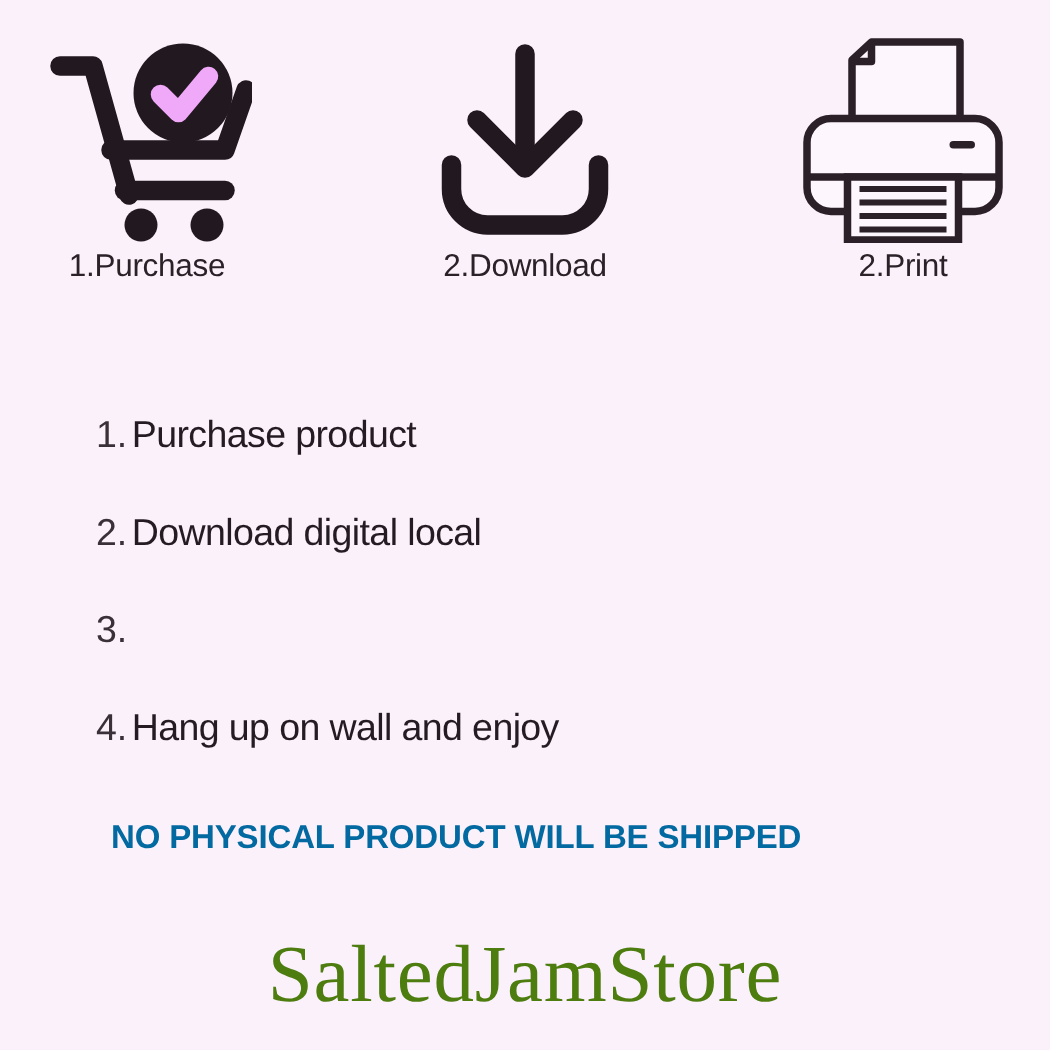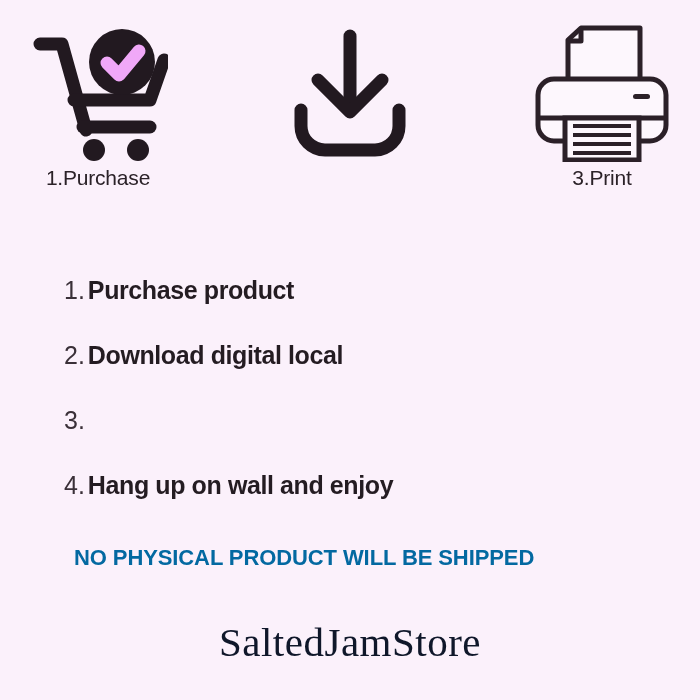--- a/index.html
+++ b/index.html
@@ -73,21 +73,21 @@
   }
   .instr-num {
     font-size: 25px;
     font-weight: 400;
     color: #3a3038;
     font-family: "Liberation Sans", sans-serif;
     margin-right: 3px;
   }
   .instr-text {
     font-size: 25px;
-    font-weight: bold;
+    font-weight: normal;
     color: #241c22;
     font-family: "Liberation Sans", sans-serif;
     letter-spacing: -0.4px;
     white-space: nowrap;
   }
 
   
   #disclaimer {
     position: absolute;
     top: 545px;
@@ -101,22 +101,22 @@
   }
 
   
   #brand {
     position: absolute;
     top: 618px;
     left: 0;
     width: 700px;
     text-align: center;
     font-family: "Liberation Serif", serif;
-    font-size: 41px;
-    color: #0f172a;
+    font-size: 54px;
+    color: #4d7c0f;
     letter-spacing: 0.5px;
   }
 </style>
 </head>
 <body>
 
 <div id="page">
 
   <div id="steps-strip">
 
@@ -140,20 +140,21 @@
     <div class="step-col">
       <div class="step-icon-box">
         <svg width="130" height="140" viewBox="0 0 130 140" aria-hidden="true">
           <g fill="none" stroke="#221920" stroke-width="13" stroke-linecap="round" stroke-linejoin="round">
             <line x1="65" y1="14" x2="65" y2="84"></line>
             <polyline points="33,58 65,90 97,58"></polyline>
             <path d="M16,88 L16,104 a24,24 0 0 0 24,24 L90,128 a24,24 0 0 0 24,-24 L114,88"></path>
           </g>
         </svg>
       </div>
+      <div class="step-caption">2.Download</div>
     </div>
 
     <div class="step-col">
       <div class="step-icon-box">
         <svg width="140" height="140" viewBox="0 0 140 140" aria-hidden="true">
 
           <path d="M36,58 L36,18 L49,6 L108,6 L108,58" fill="#fdf7fd" stroke="#2b2028" stroke-width="5" stroke-linejoin="round"></path>
           <path d="M49,6 L49,19 L36,19" fill="none" stroke="#2b2028" stroke-width="5" stroke-linejoin="round"></path>
 
           <rect x="6" y="57" width="128" height="62" rx="16" ry="16" fill="#fdf7fd" stroke="#2b2028" stroke-width="5"></rect>
@@ -164,21 +165,21 @@
 
           <rect x="33" y="96" width="74" height="42" fill="#fdf7fd" stroke="#2b2028" stroke-width="5"></rect>
           <g stroke="#2b2028" stroke-width="4" stroke-linecap="butt">
             <line x1="41" y1="104" x2="99" y2="104"></line>
             <line x1="41" y1="113" x2="99" y2="113"></line>
             <line x1="41" y1="122" x2="99" y2="122"></line>
             <line x1="41" y1="131" x2="99" y2="131"></line>
           </g>
         </svg>
       </div>
-      <div class="step-caption">3.Print</div>
+      <div class="step-caption">2.Print</div>
     </div>
 
 
   </div>
 
   <div id="instructions">
     <div class="instr-row">
       <span class="instr-num">1.</span>
       <span class="instr-text">Purchase product</span>
     </div>

